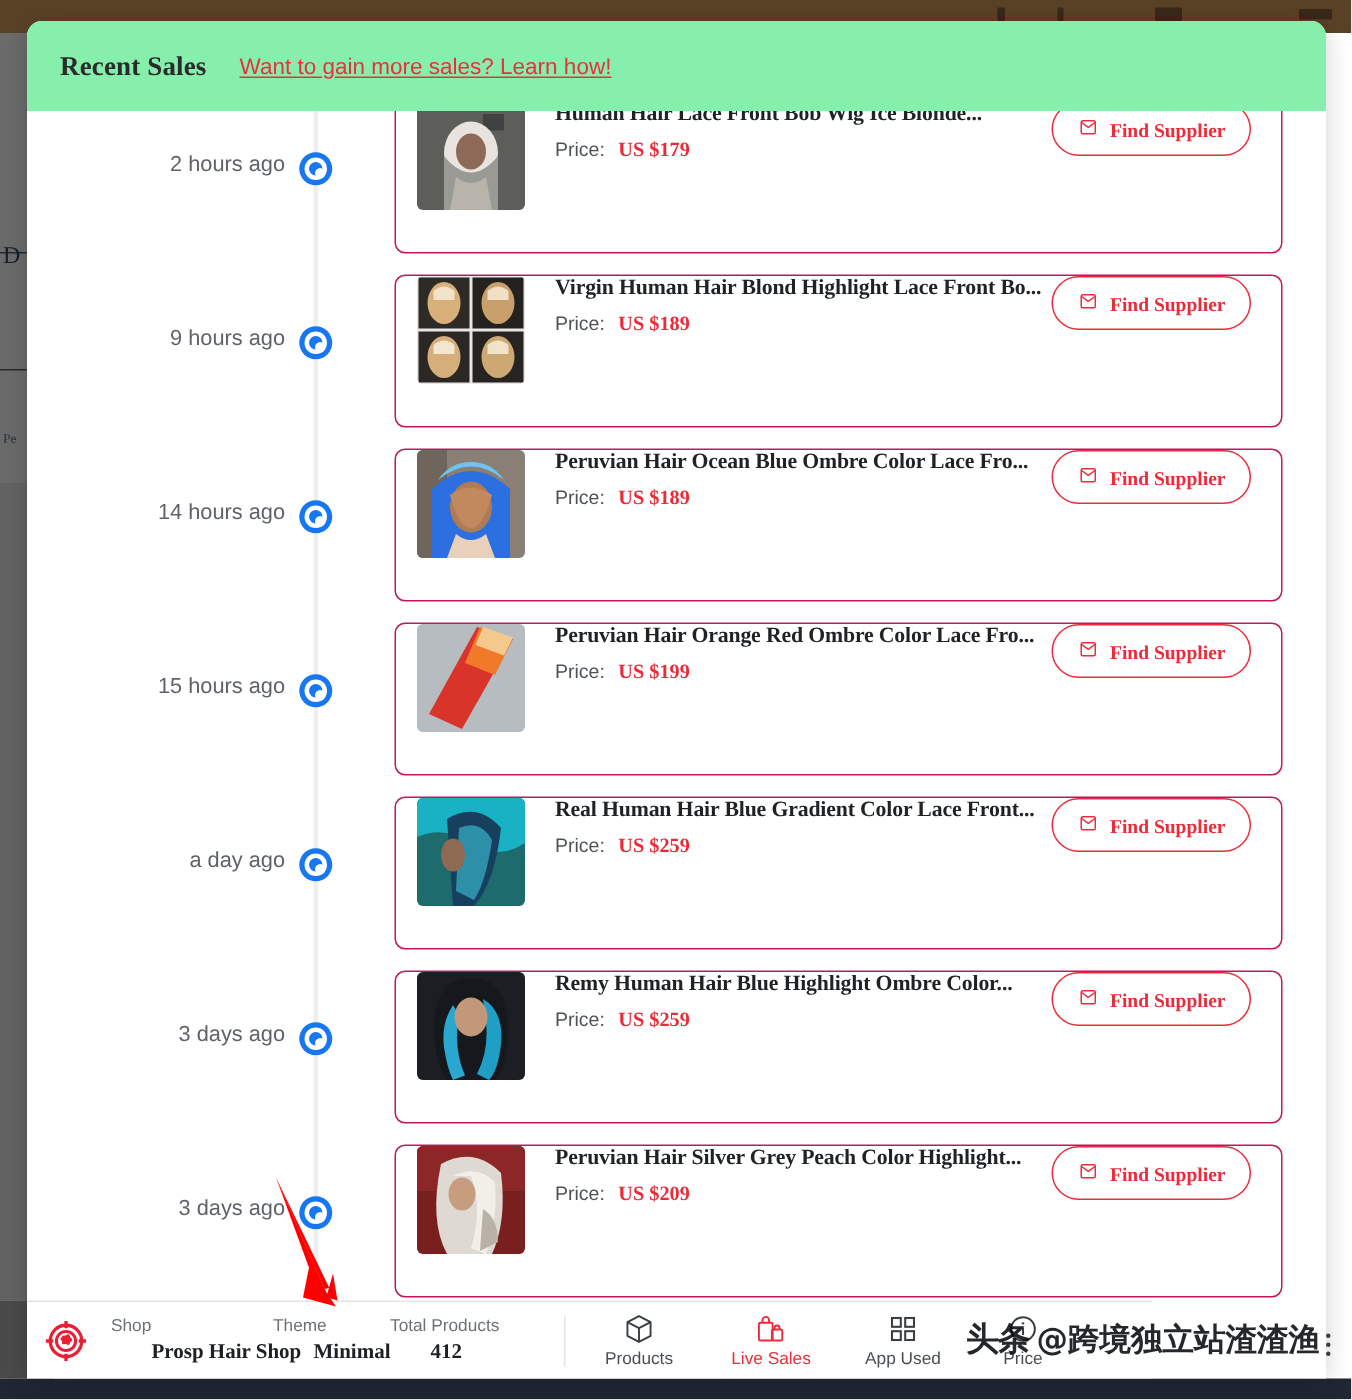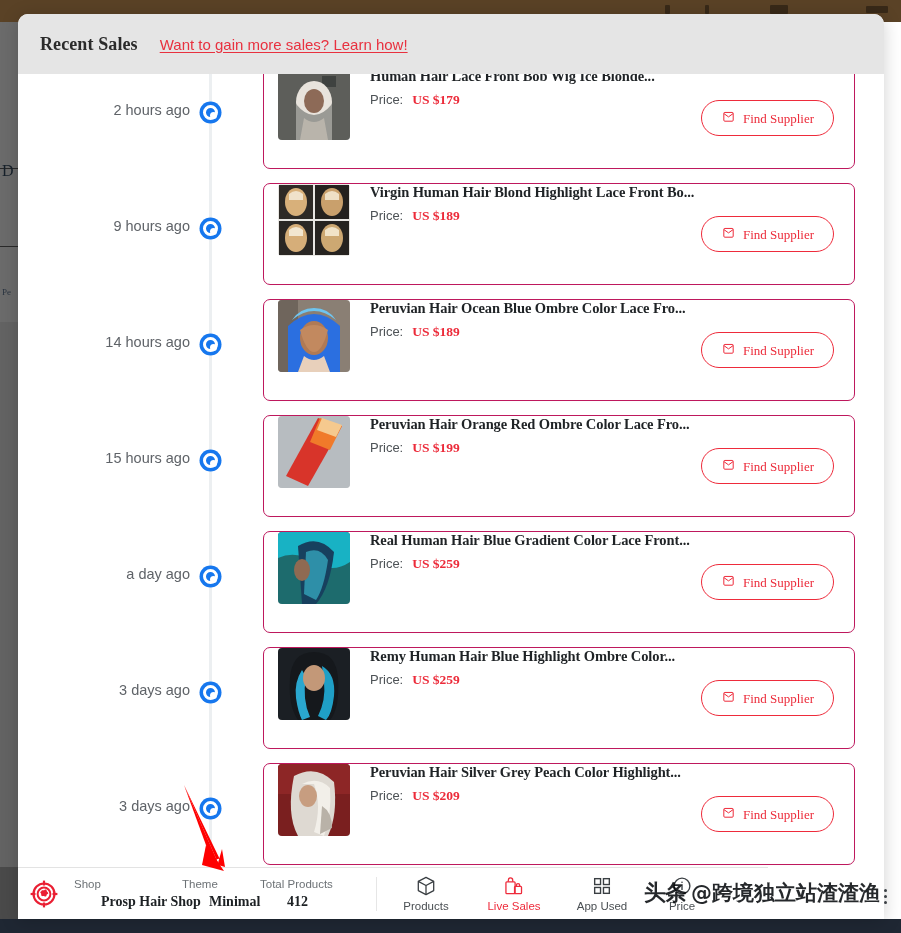--- a/index.html
+++ b/index.html
@@ -73,21 +73,21 @@
   }
 
   
   .panel-header {
     position: absolute;
     left: 0; top: 0; right: 0;
     height: 60px;
     display: flex;
     align-items: center;
     padding-left: 22px;
-    background: #e5e5e5;
+    background: #86efac;
     z-index: 4;
   }
   .panel-title {
     font-family: "Liberation Serif", serif;
     font-size: 18px;
     font-weight: 700;
     color: #2b2b2b;
     letter-spacing: 0.1px;
   }
   .learn-link {
@@ -195,29 +195,28 @@
     font-size: 13.5px;
   }
   .find-supplier-btn {
     flex: 0 0 auto;
     width: 133px; height: 36px;
     border: 1.3px solid #ee2b3b;
     border-radius: 18px;
     background: #ffffff;
     color: #ec2b3a;
     font-size: 13px;
-    font-weight: 400;
+    font-weight: 700;
     font-family: "Liberation Serif", serif;
     display: flex;
     align-items: center;
     justify-content: center;
     gap: 7px;
     cursor: pointer;
     margin-right: 6px;
-    margin-top: 32px;
   }
   .fs-label { line-height: 1; }
 
   
   #annotation-arrow {
     position: absolute;
     left: 178px; top: 783px;
     width: 52px; height: 90px;
     z-index: 20;
     pointer-events: none;

